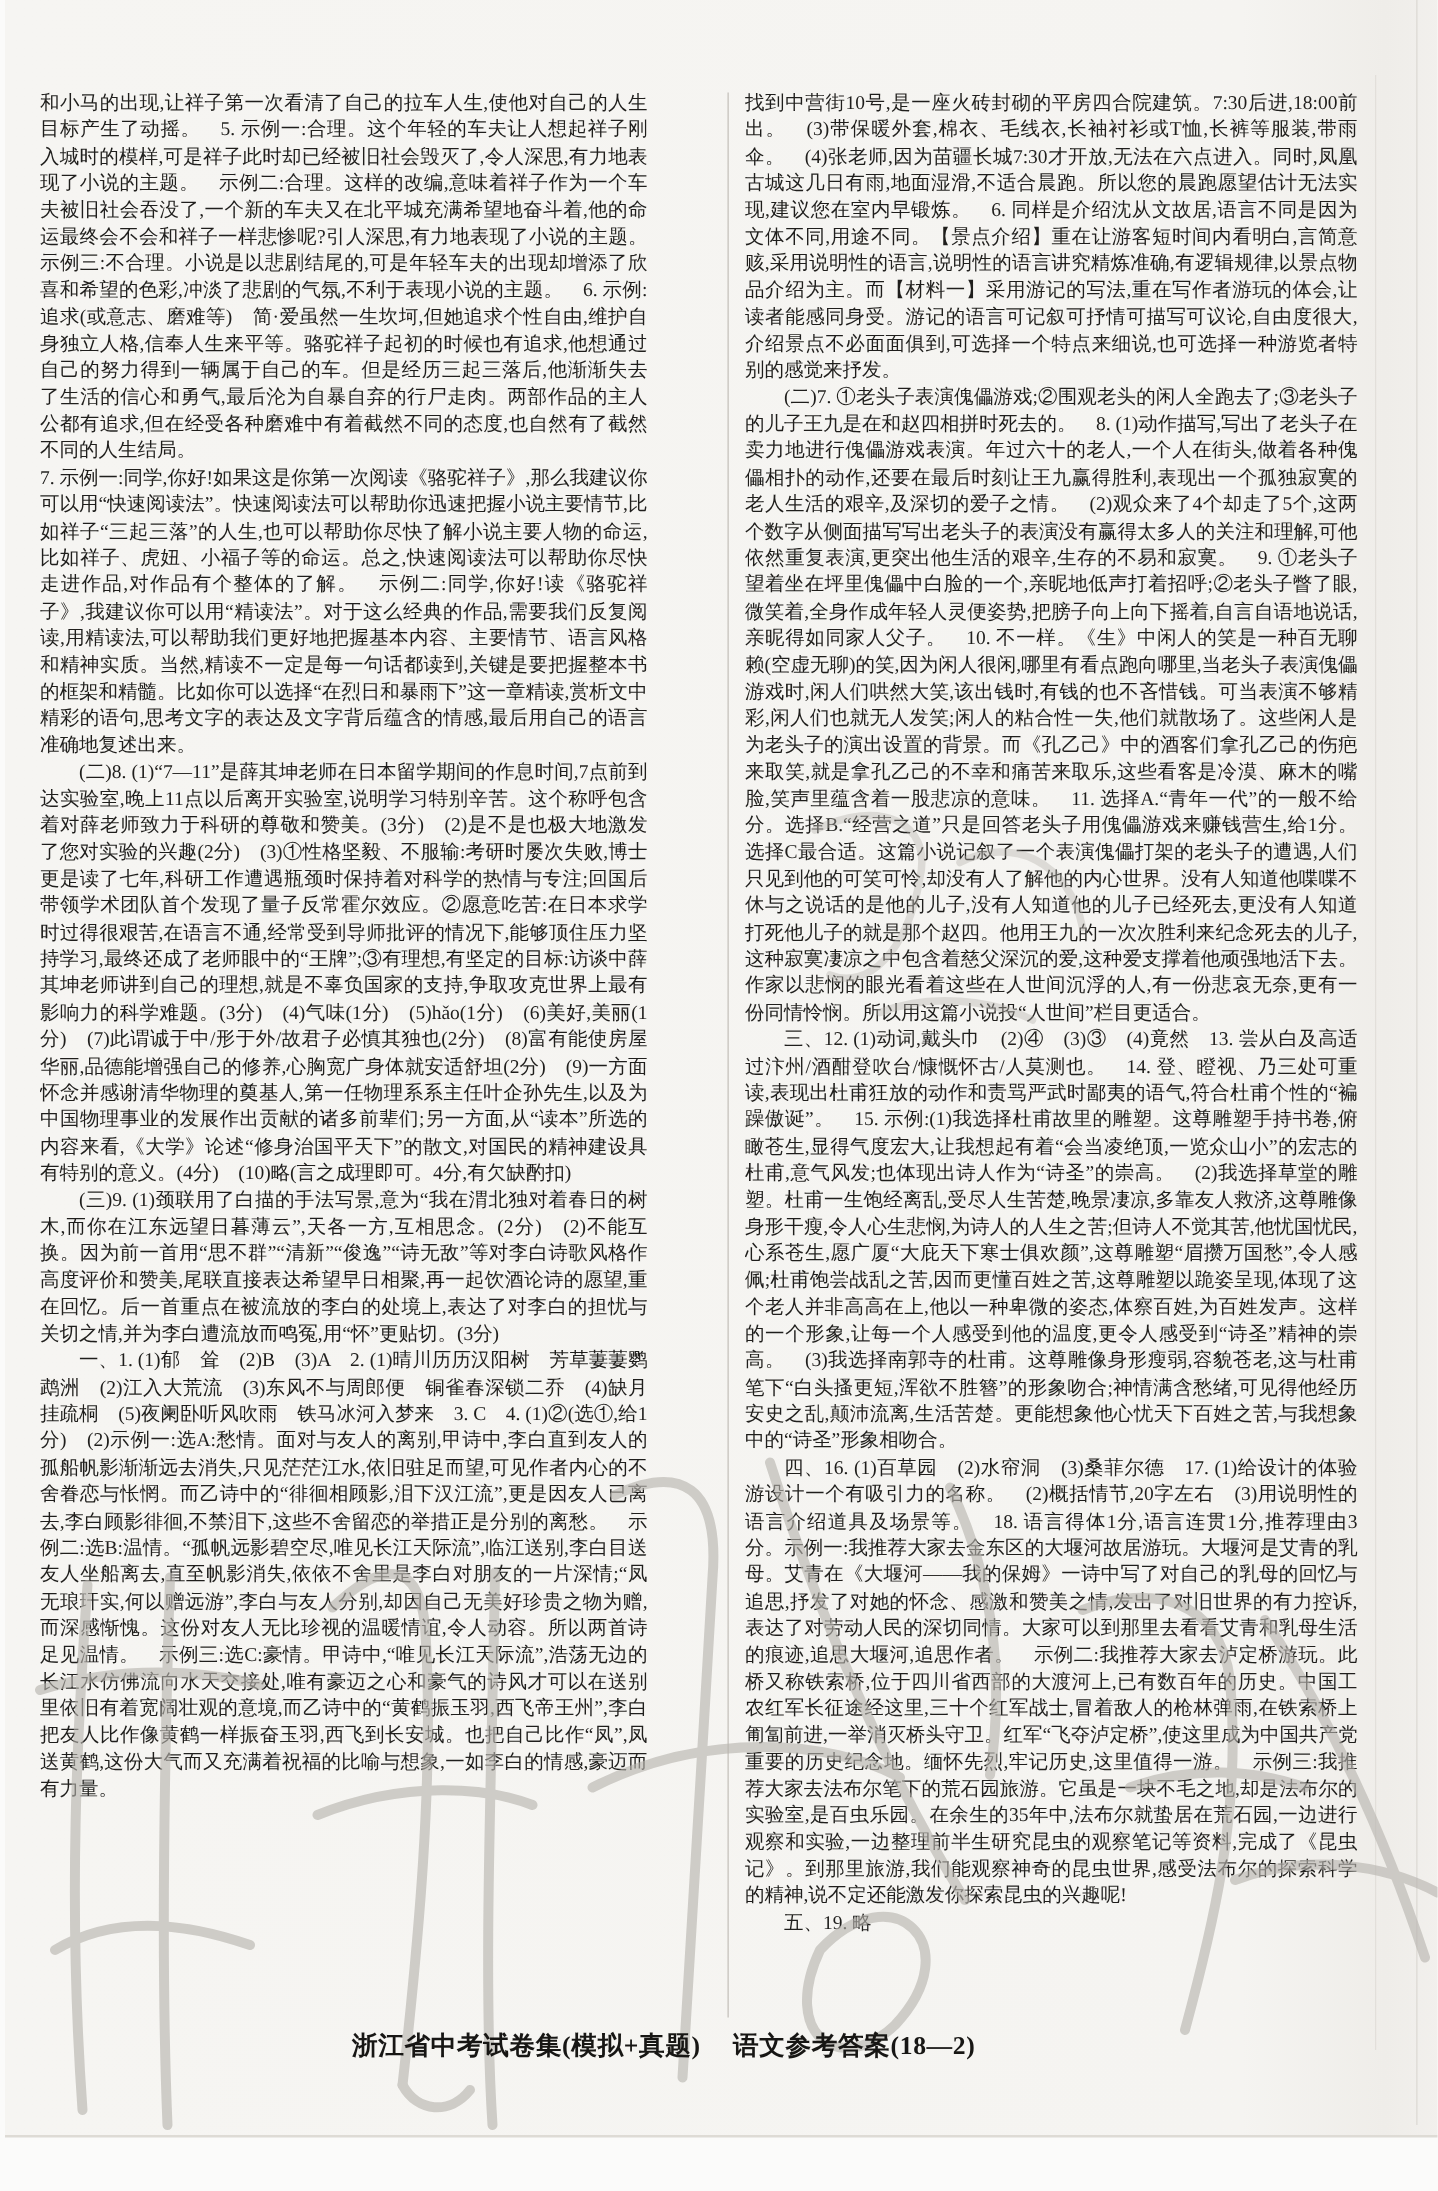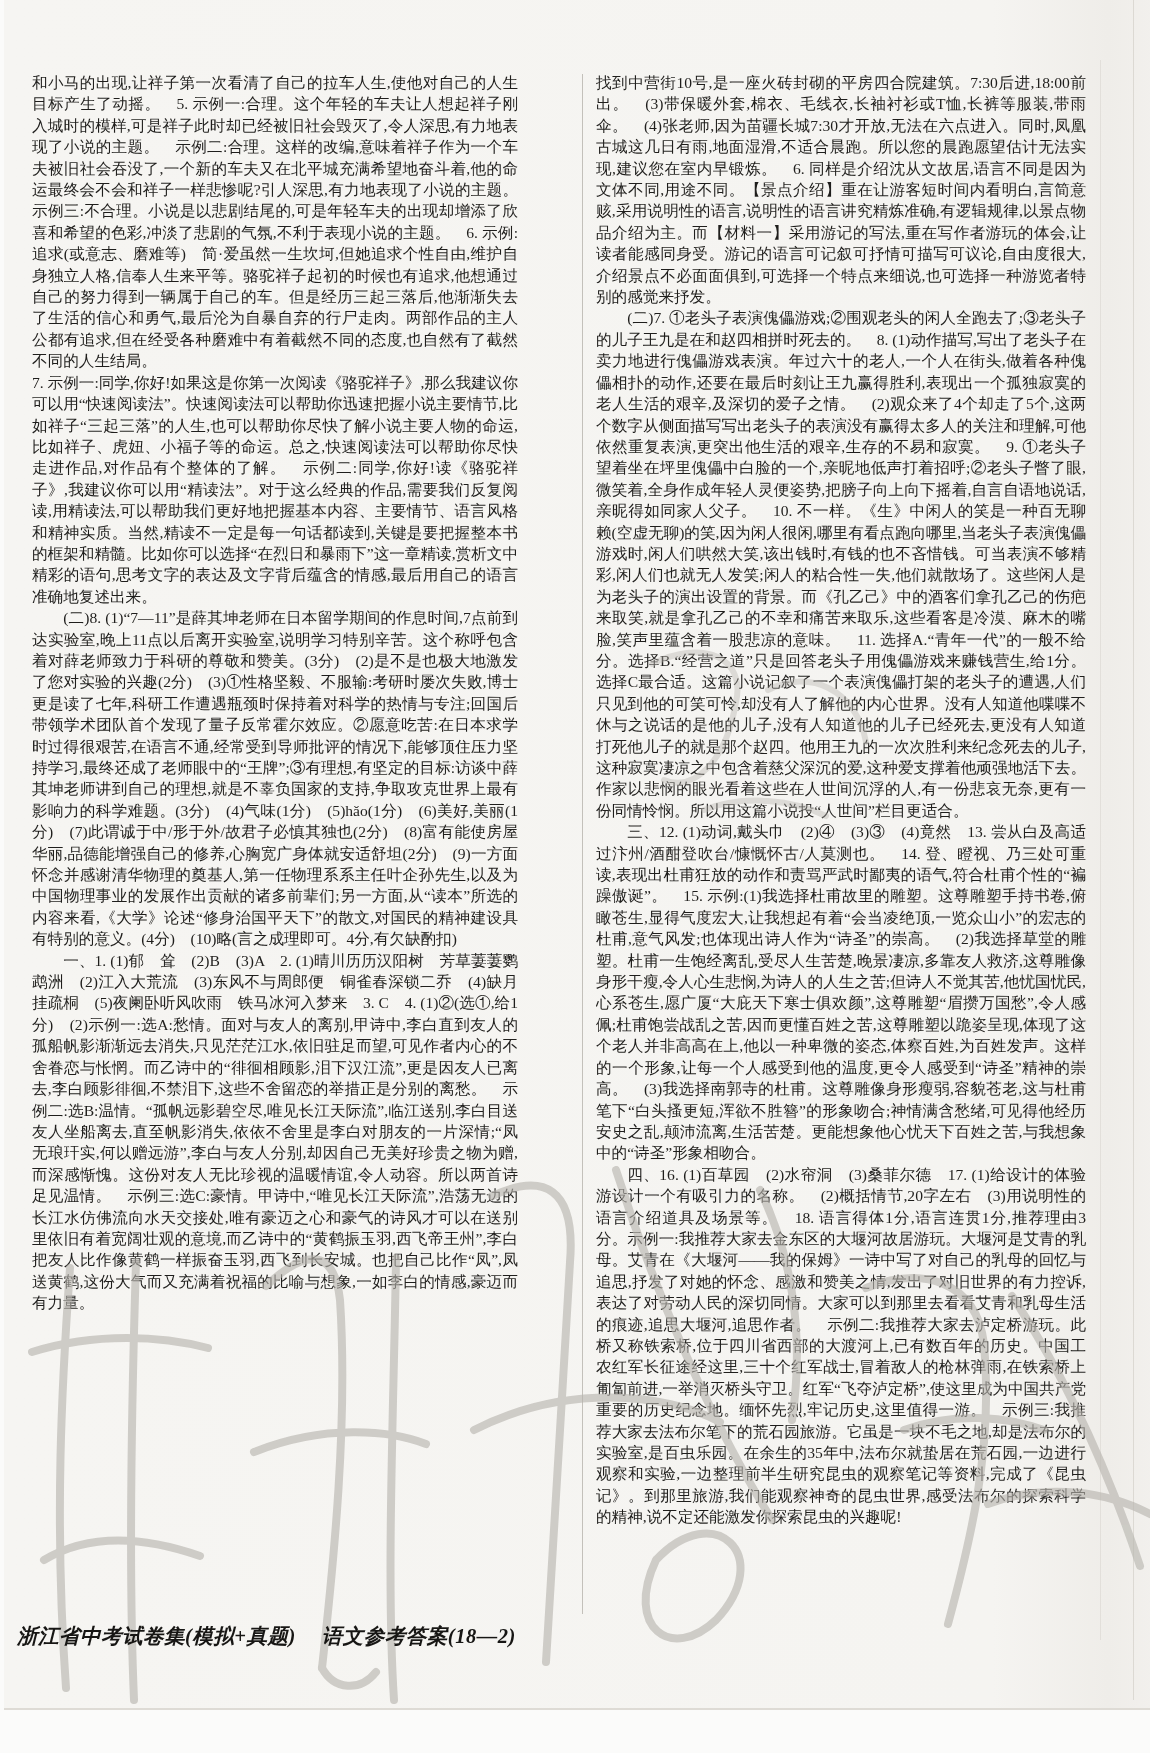--- a/index.html
+++ b/index.html
@@ -20,48 +20,50 @@
   .col-left{left:28px;width:486px;}
   .col-right{left:592px;width:490px;}
   .divider{position:absolute;left:578px;top:74px;width:1px;height:1540px;background:#c3c0ba;}
   .edge-line-a{position:absolute;left:1096px;top:60px;width:1px;height:1580px;background:#e2dfda;}
   .edge-line-b{position:absolute;left:1129px;top:0;width:1px;height:1700px;background:#dcd9d3;}
   .para{margin:0;}
   .para.indent{text-indent:2em;}
   .para.flush{text-indent:0;}
   .para.heading{text-indent:0;text-align:center;font-weight:700;font-size:17.5px;}
   .footer{
-    position:absolute;left:0;top:1622px;width:1054px;
-    font-weight:700;font-size:20.5px;color:#171614;letter-spacing:.5px;font-style:italic;
+    position:absolute;left:0;top:1622px;width:1054px;text-align:center;
+    font-weight:700;font-size:20.5px;color:#171614;letter-spacing:.5px;
   }
   .footer span{margin:0 13px;}
   .watermark{position:absolute;left:0;top:0;pointer-events:none;}
   .watermark path{fill:none;stroke:#b7b4ae;stroke-linecap:round;stroke-linejoin:round;}
   .wm-main{stroke-width:8px;opacity:.62;}
   .wm-light{stroke-width:6px;opacity:.4;}
 </style>
 </head>
 <body>
 
 <div class="page">
 
   <div class="column col-left">
       <p class="para flush">和小马的出现,让祥子第一次看清了自己的拉车人生,使他对自己的人生目标产生了动摇。　5. 示例一:合理。这个年轻的车夫让人想起祥子刚入城时的模样,可是祥子此时却已经被旧社会毁灭了,令人深思,有力地表现了小说的主题。　示例二:合理。这样的改编,意味着祥子作为一个车夫被旧社会吞没了,一个新的车夫又在北平城充满希望地奋斗着,他的命运最终会不会和祥子一样悲惨呢?引人深思,有力地表现了小说的主题。　示例三:不合理。小说是以悲剧结尾的,可是年轻车夫的出现却增添了欣喜和希望的色彩,冲淡了悲剧的气氛,不利于表现小说的主题。　6. 示例:追求(或意志、磨难等)　简·爱虽然一生坎坷,但她追求个性自由,维护自身独立人格,信奉人生来平等。骆驼祥子起初的时候也有追求,他想通过自己的努力得到一辆属于自己的车。但是经历三起三落后,他渐渐失去了生活的信心和勇气,最后沦为自暴自弃的行尸走肉。两部作品的主人公都有追求,但在经受各种磨难中有着截然不同的态度,也自然有了截然不同的人生结局。</p>
       <p class="para flush">7. 示例一:同学,你好!如果这是你第一次阅读《骆驼祥子》,那么我建议你可以用“快速阅读法”。快速阅读法可以帮助你迅速把握小说主要情节,比如祥子“三起三落”的人生,也可以帮助你尽快了解小说主要人物的命运,比如祥子、虎妞、小福子等的命运。总之,快速阅读法可以帮助你尽快走进作品,对作品有个整体的了解。　示例二:同学,你好!读《骆驼祥子》,我建议你可以用“精读法”。对于这么经典的作品,需要我们反复阅读,用精读法,可以帮助我们更好地把握基本内容、主要情节、语言风格和精神实质。当然,精读不一定是每一句话都读到,关键是要把握整本书的框架和精髓。比如你可以选择“在烈日和暴雨下”这一章精读,赏析文中精彩的语句,思考文字的表达及文字背后蕴含的情感,最后用自己的语言准确地复述出来。</p>
       <p class="para indent">(二)8. (1)“7—11”是薛其坤老师在日本留学期间的作息时间,7点前到达实验室,晚上11点以后离开实验室,说明学习特别辛苦。这个称呼包含着对薛老师致力于科研的尊敬和赞美。(3分)　(2)是不是也极大地激发了您对实验的兴趣(2分)　(3)①性格坚毅、不服输:考研时屡次失败,博士更是读了七年,科研工作遭遇瓶颈时保持着对科学的热情与专注;回国后带领学术团队首个发现了量子反常霍尔效应。②愿意吃苦:在日本求学时过得很艰苦,在语言不通,经常受到导师批评的情况下,能够顶住压力坚持学习,最终还成了老师眼中的“王牌”;③有理想,有坚定的目标:访谈中薛其坤老师讲到自己的理想,就是不辜负国家的支持,争取攻克世界上最有影响力的科学难题。(3分)　(4)气味(1分)　(5)hǎo(1分)　(6)美好,美丽(1分)　(7)此谓诚于中/形于外/故君子必慎其独也(2分)　(8)富有能使房屋华丽,品德能增强自己的修养,心胸宽广身体就安适舒坦(2分)　(9)一方面怀念并感谢清华物理的奠基人,第一任物理系系主任叶企孙先生,以及为中国物理事业的发展作出贡献的诸多前辈们;另一方面,从“读本”所选的内容来看,《大学》论述“修身治国平天下”的散文,对国民的精神建设具有特别的意义。(4分)　(10)略(言之成理即可。4分,有欠缺酌扣)</p>
+      <p class="para indent">(三)9. (1)颈联用了白描的手法写景,意为“我在渭北独对着春日的树木,而你在江东远望日暮薄云”,天各一方,互相思念。(2分)　(2)不能互换。因为前一首用“思不群”“清新”“俊逸”“诗无敌”等对李白诗歌风格作高度评价和赞美,尾联直接表达希望早日相聚,再一起饮酒论诗的愿望,重在回忆。后一首重点在被流放的李白的处境上,表达了对李白的担忧与关切之情,并为李白遭流放而鸣冤,用“怀”更贴切。(3分)</p>
       <p class="para indent">一、1. (1)郁　耸　(2)B　(3)A　2. (1)晴川历历汉阳树　芳草萋萋鹦鹉洲　(2)江入大荒流　(3)东风不与周郎便　铜雀春深锁二乔　(4)缺月挂疏桐　(5)夜阑卧听风吹雨　铁马冰河入梦来　3. C　4. (1)②(选①,给1分)　(2)示例一:选A:愁情。面对与友人的离别,甲诗中,李白直到友人的孤船帆影渐渐远去消失,只见茫茫江水,依旧驻足而望,可见作者内心的不舍眷恋与怅惘。而乙诗中的“徘徊相顾影,泪下汉江流”,更是因友人已离去,李白顾影徘徊,不禁泪下,这些不舍留恋的举措正是分别的离愁。　示例二:选B:温情。“孤帆远影碧空尽,唯见长江天际流”,临江送别,李白目送友人坐船离去,直至帆影消失,依依不舍里是李白对朋友的一片深情;“凤无琅玕实,何以赠远游”,李白与友人分别,却因自己无美好珍贵之物为赠,而深感惭愧。这份对友人无比珍视的温暖情谊,令人动容。所以两首诗足见温情。　示例三:选C:豪情。甲诗中,“唯见长江天际流”,浩荡无边的长江水仿佛流向水天交接处,唯有豪迈之心和豪气的诗风才可以在送别里依旧有着宽阔壮观的意境,而乙诗中的“黄鹤振玉羽,西飞帝王州”,李白把友人比作像黄鹤一样振奋玉羽,西飞到长安城。也把自己比作“凤”,凤送黄鹤,这份大气而又充满着祝福的比喻与想象,一如李白的情感,豪迈而有力量。</p>
     </div>
 
   <div class="divider"></div>
 
   <div class="column col-right">
       <p class="para flush">找到中营街10号,是一座火砖封砌的平房四合院建筑。7:30后进,18:00前出。　(3)带保暖外套,棉衣、毛线衣,长袖衬衫或T恤,长裤等服装,带雨伞。　(4)张老师,因为苗疆长城7:30才开放,无法在六点进入。同时,凤凰古城这几日有雨,地面湿滑,不适合晨跑。所以您的晨跑愿望估计无法实现,建议您在室内早锻炼。　6. 同样是介绍沈从文故居,语言不同是因为文体不同,用途不同。【景点介绍】重在让游客短时间内看明白,言简意赅,采用说明性的语言,说明性的语言讲究精炼准确,有逻辑规律,以景点物品介绍为主。而【材料一】采用游记的写法,重在写作者游玩的体会,让读者能感同身受。游记的语言可记叙可抒情可描写可议论,自由度很大,介绍景点不必面面俱到,可选择一个特点来细说,也可选择一种游览者特别的感觉来抒发。</p>
       <p class="para indent">(二)7. ①老头子表演傀儡游戏;②围观老头的闲人全跑去了;③老头子的儿子王九是在和赵四相拼时死去的。　8. (1)动作描写,写出了老头子在卖力地进行傀儡游戏表演。年过六十的老人,一个人在街头,做着各种傀儡相扑的动作,还要在最后时刻让王九赢得胜利,表现出一个孤独寂寞的老人生活的艰辛,及深切的爱子之情。　(2)观众来了4个却走了5个,这两个数字从侧面描写写出老头子的表演没有赢得太多人的关注和理解,可他依然重复表演,更突出他生活的艰辛,生存的不易和寂寞。　9. ①老头子望着坐在坪里傀儡中白脸的一个,亲昵地低声打着招呼;②老头子瞥了眼,微笑着,全身作成年轻人灵便姿势,把膀子向上向下摇着,自言自语地说话,亲昵得如同家人父子。　10. 不一样。《生》中闲人的笑是一种百无聊赖(空虚无聊)的笑,因为闲人很闲,哪里有看点跑向哪里,当老头子表演傀儡游戏时,闲人们哄然大笑,该出钱时,有钱的也不吝惜钱。可当表演不够精彩,闲人们也就无人发笑;闲人的粘合性一失,他们就散场了。这些闲人是为老头子的演出设置的背景。而《孔乙己》中的酒客们拿孔乙己的伤疤来取笑,就是拿孔乙己的不幸和痛苦来取乐,这些看客是冷漠、麻木的嘴脸,笑声里蕴含着一股悲凉的意味。　11. 选择A.“青年一代”的一般不给分。选择B.“经营之道”只是回答老头子用傀儡游戏来赚钱营生,给1分。　选择C最合适。这篇小说记叙了一个表演傀儡打架的老头子的遭遇,人们只见到他的可笑可怜,却没有人了解他的内心世界。没有人知道他喋喋不休与之说话的是他的儿子,没有人知道他的儿子已经死去,更没有人知道打死他儿子的就是那个赵四。他用王九的一次次胜利来纪念死去的儿子,这种寂寞凄凉之中包含着慈父深沉的爱,这种爱支撑着他顽强地活下去。作家以悲悯的眼光看着这些在人世间沉浮的人,有一份悲哀无奈,更有一份同情怜悯。所以用这篇小说投“人世间”栏目更适合。</p>
       <p class="para indent">三、12. (1)动词,戴头巾　(2)④　(3)③　(4)竟然　13. 尝从白及高适过汴州/酒酣登吹台/慷慨怀古/人莫测也。　14. 登、瞪视、乃三处可重读,表现出杜甫狂放的动作和责骂严武时鄙夷的语气,符合杜甫个性的“褊躁傲诞”。　15. 示例:(1)我选择杜甫故里的雕塑。这尊雕塑手持书卷,俯瞰苍生,显得气度宏大,让我想起有着“会当凌绝顶,一览众山小”的宏志的杜甫,意气风发;也体现出诗人作为“诗圣”的崇高。　(2)我选择草堂的雕塑。杜甫一生饱经离乱,受尽人生苦楚,晚景凄凉,多靠友人救济,这尊雕像身形干瘦,令人心生悲悯,为诗人的人生之苦;但诗人不觉其苦,他忧国忧民,心系苍生,愿广厦“大庇天下寒士俱欢颜”,这尊雕塑“眉攒万国愁”,令人感佩;杜甫饱尝战乱之苦,因而更懂百姓之苦,这尊雕塑以跪姿呈现,体现了这个老人并非高高在上,他以一种卑微的姿态,体察百姓,为百姓发声。这样的一个形象,让每一个人感受到他的温度,更令人感受到“诗圣”精神的崇高。　(3)我选择南郭寺的杜甫。这尊雕像身形瘦弱,容貌苍老,这与杜甫笔下“白头搔更短,浑欲不胜簪”的形象吻合;神情满含愁绪,可见得他经历安史之乱,颠沛流离,生活苦楚。更能想象他心忧天下百姓之苦,与我想象中的“诗圣”形象相吻合。</p>
       <p class="para indent">四、16. (1)百草园　(2)水帘洞　(3)桑菲尔德　17. (1)给设计的体验游设计一个有吸引力的名称。　(2)概括情节,20字左右　(3)用说明性的语言介绍道具及场景等。　18. 语言得体1分,语言连贯1分,推荐理由3分。示例一:我推荐大家去金东区的大堰河故居游玩。大堰河是艾青的乳母。艾青在《大堰河——我的保姆》一诗中写了对自己的乳母的回忆与追思,抒发了对她的怀念、感激和赞美之情,发出了对旧世界的有力控诉,表达了对劳动人民的深切同情。大家可以到那里去看看艾青和乳母生活的痕迹,追思大堰河,追思作者。　示例二:我推荐大家去泸定桥游玩。此桥又称铁索桥,位于四川省西部的大渡河上,已有数百年的历史。中国工农红军长征途经这里,三十个红军战士,冒着敌人的枪林弹雨,在铁索桥上匍匐前进,一举消灭桥头守卫。红军“飞夺泸定桥”,使这里成为中国共产党重要的历史纪念地。缅怀先烈,牢记历史,这里值得一游。　示例三:我推荐大家去法布尔笔下的荒石园旅游。它虽是一块不毛之地,却是法布尔的实验室,是百虫乐园。在余生的35年中,法布尔就蛰居在荒石园,一边进行观察和实验,一边整理前半生研究昆虫的观察笔记等资料,完成了《昆虫记》。到那里旅游,我们能观察神奇的昆虫世界,感受法布尔的探索科学的精神,说不定还能激发你探索昆虫的兴趣呢!</p>
+      <p class="para indent">五、19. 略</p>
     </div>
 
   <div class="edge-line-a"></div>
   <div class="edge-line-b"></div>
 
   <svg class="watermark" width="1150" height="1753" viewBox="0 0 1150 1753">
     <g class="wm-light">
       <path d="M648,664 C700,638 742,658 732,702 C722,762 690,792 660,780"></path>
       <path d="M764,690 C806,668 852,690 862,742"></path>
       <path d="M700,810 C740,794 790,800 822,816"></path>

